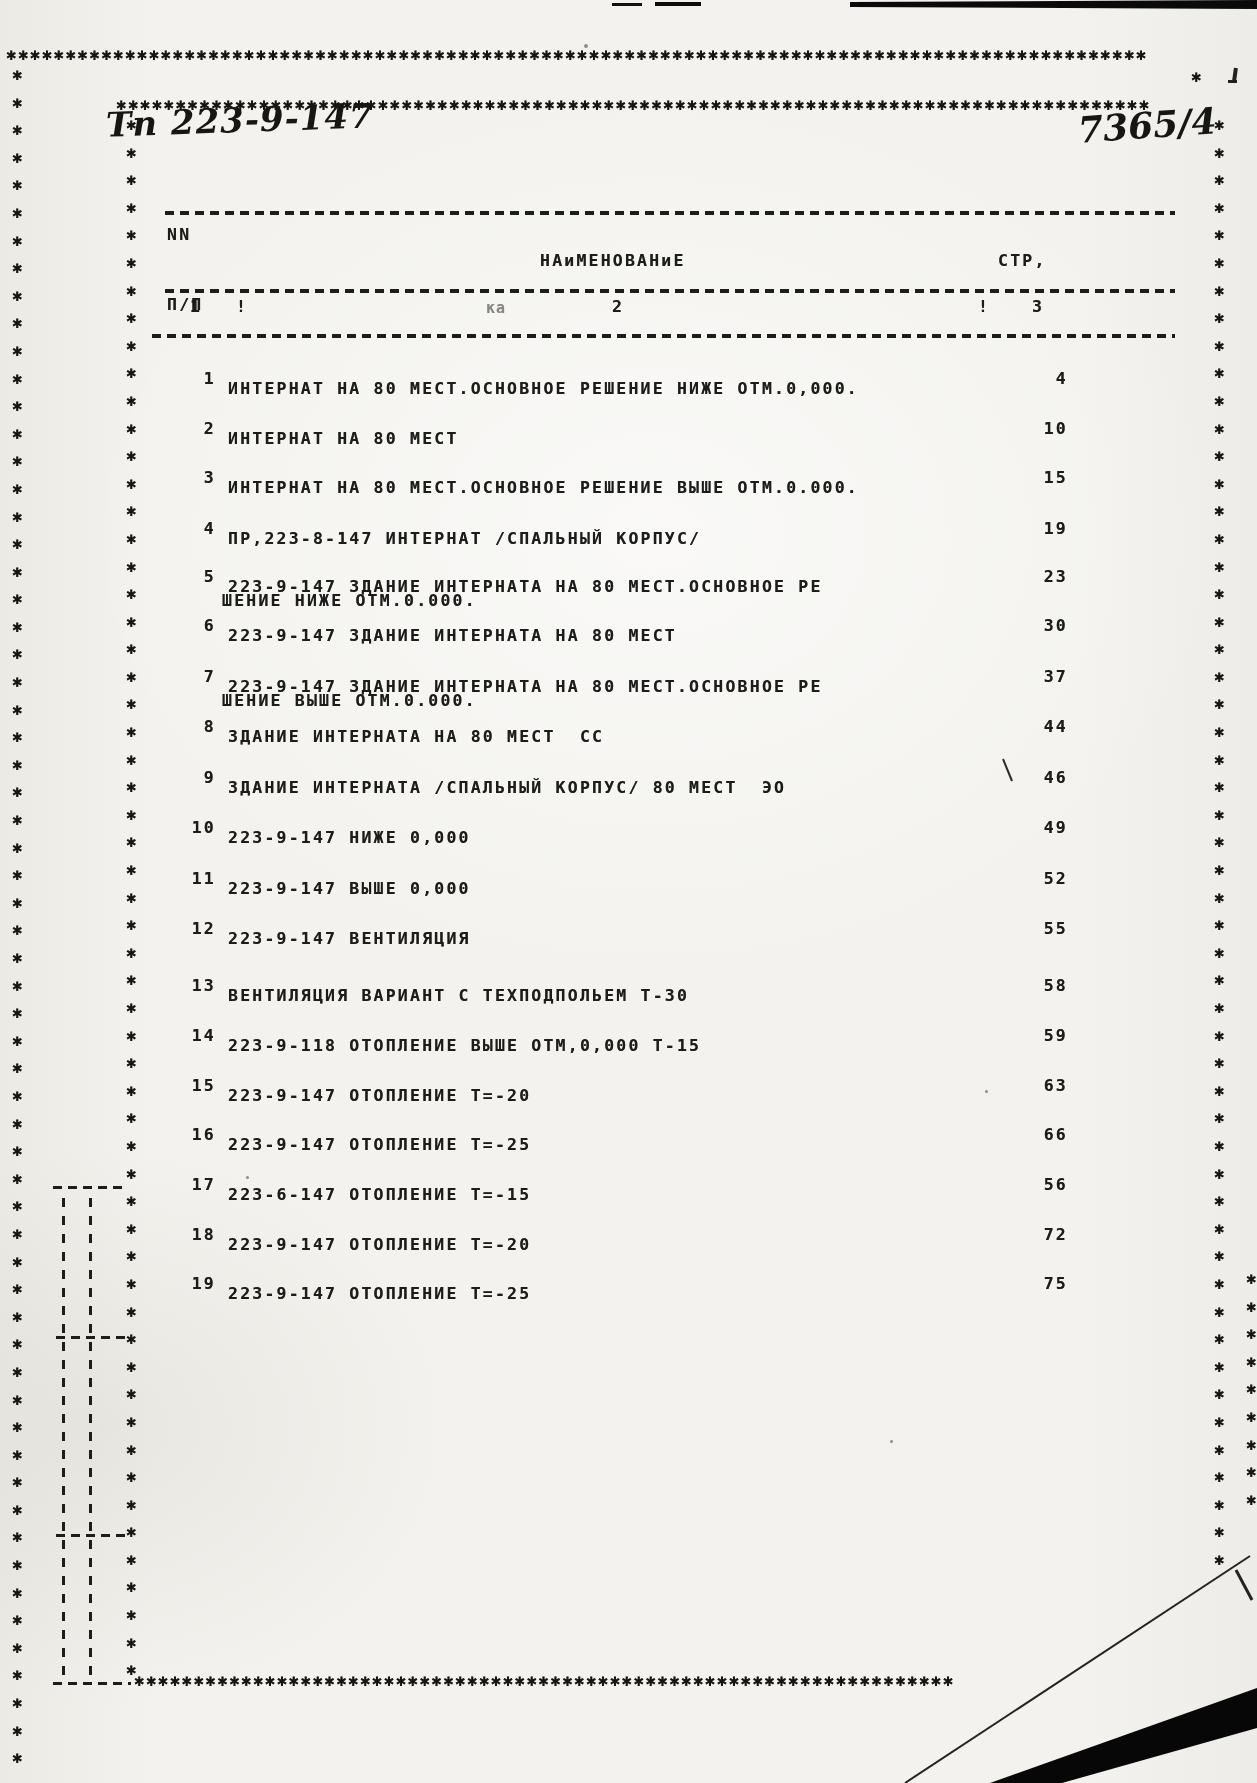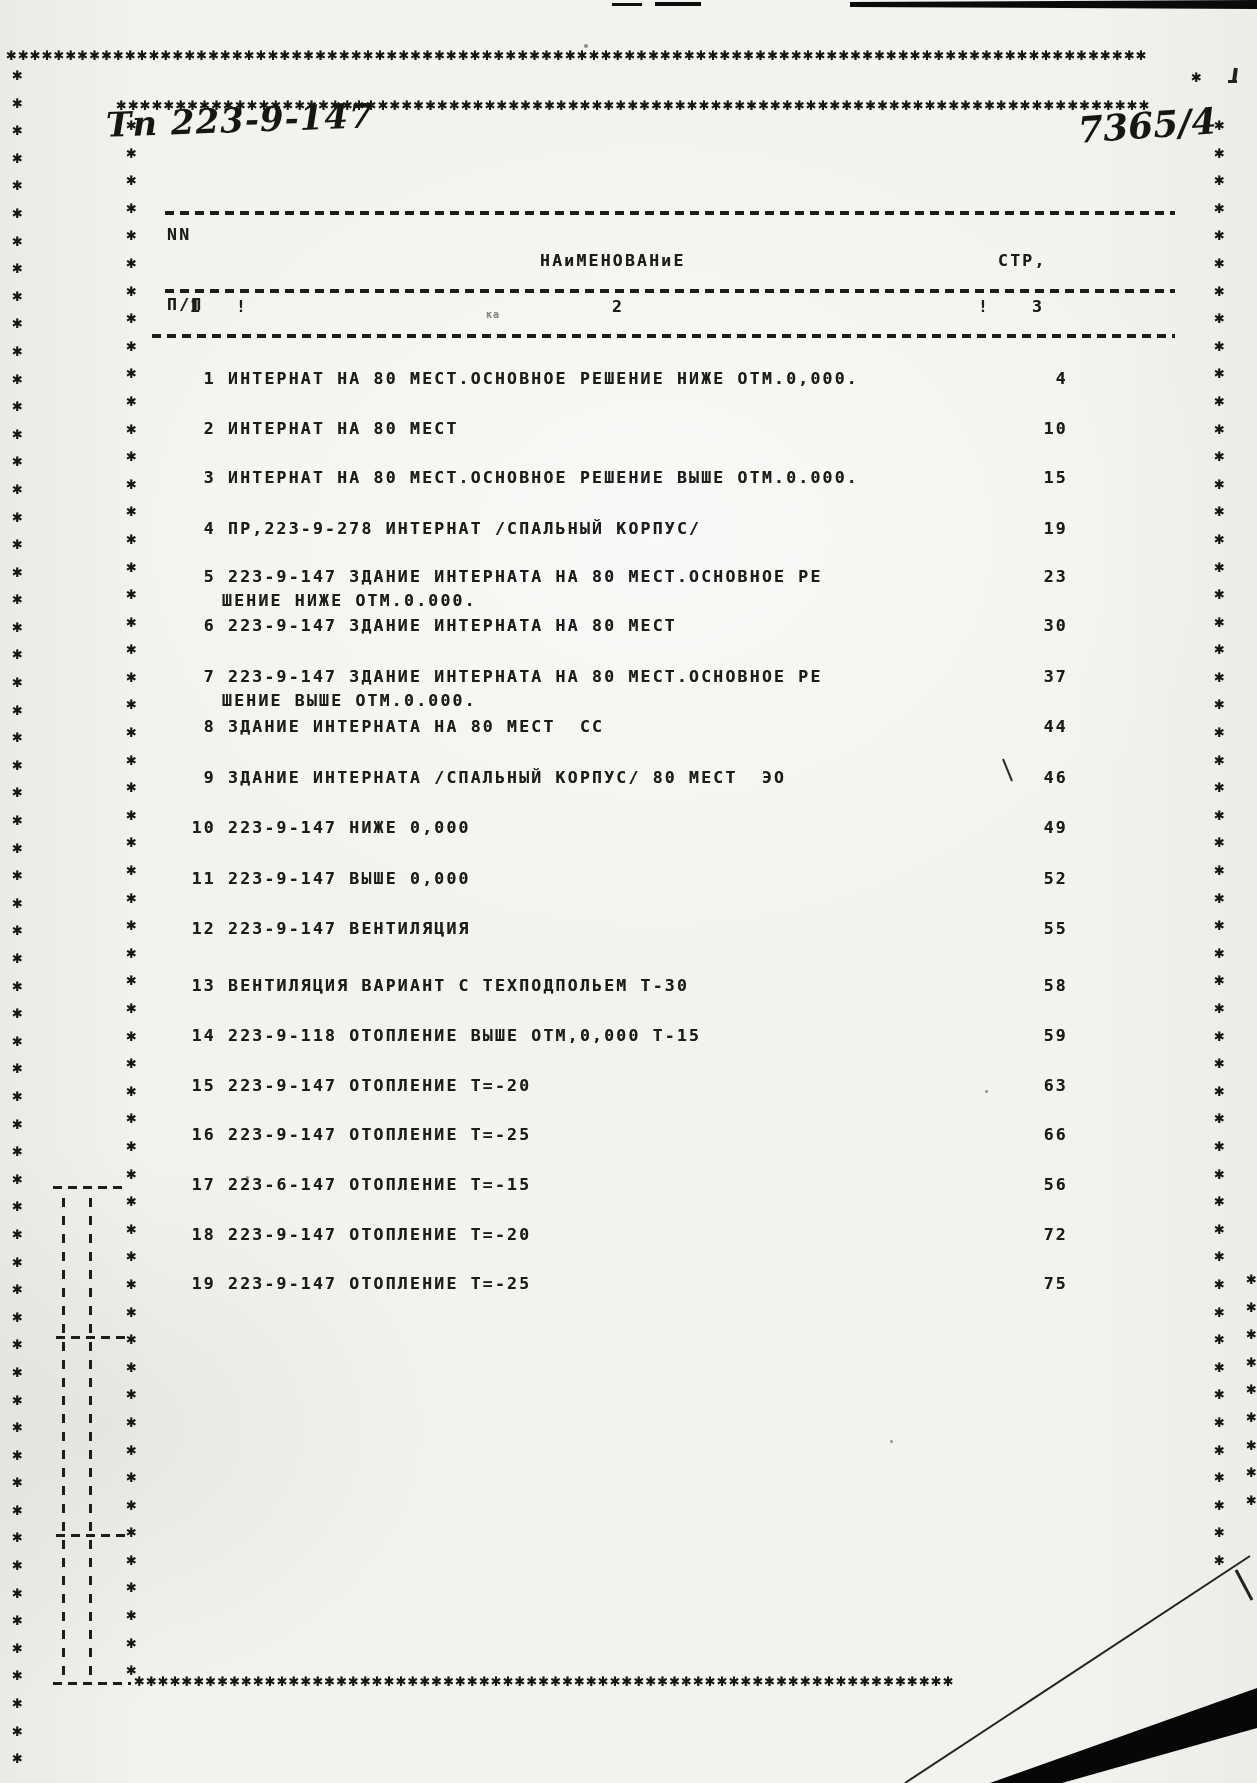--- a/index.html
+++ b/index.html
@@ -38,21 +38,21 @@
   }
   .hand{
     font-family:"DejaVu Serif","Liberation Serif",serif;
     font-style:italic;font-weight:700;color:#161614;white-space:pre;
   }
   .title{
     font-size:17px;letter-spacing:17px;
   }
   .speck{background:#3a3a38;border-radius:50%;opacity:.55;}
   .num-box{position:absolute;left:158px;width:58px;text-align:right;}
-  .text-box{position:absolute;left:228px;}
+  .text-box{position:absolute;left:228px;margin-top:10px;}
   .text2-box{position:absolute;left:222px;}
   .page-box{position:absolute;left:1006px;width:62px;text-align:right;}
 </style>
 </head>
 <body>
 
 <div id="page">
 
   <div class="abs" style="left:850px;top:0;width:407px;height:9px;background:#0a0a0a;clip-path:polygon(0 2px,100% 0,100% 100%,0 7px);"></div>
   <div class="abs" style="left:612px;top:3px;width:30px;height:3px;background:#111;"></div>
@@ -255,21 +255,21 @@
   <div class="abs dash-h thick" style="left:165px;top:289px;width:1010px;"></div>
   <div class="abs dash-h thick" style="left:152px;top:334px;width:1023px;"></div>
 
   <div class="abs tw" style="left:167px;top:224px;">NN</div>
   <div class="abs tw" style="left:167px;top:250px;margin-top:44px;">П/П</div>
   <div class="abs tw" style="left:540px;top:250px;">НАиМЕНОВАНиЕ</div>
   <div class="abs tw" style="left:998px;top:250px;">СТР,</div>
 
   <div class="abs tw" style="left:190px;top:296px;">1</div>
   <div class="abs tw" style="left:236px;top:296px;">!</div>
-  <div class="abs tw" style="left:486px;top:304px;font-size:10px;opacity:.5;letter-spacing:1px;">ка</div>
+  <div class="abs tw" style="left:486px;top:297px;font-size:15px;opacity:.5;letter-spacing:1px;">ка</div>
   <div class="abs tw" style="left:612px;top:296px;">2</div>
   <div class="abs tw" style="left:978px;top:296px;">!</div>
   <div class="abs tw" style="left:1032px;top:296px;">3</div>
 
   <div id="rows">
       <div class="abs" style="left: 0px; top: 368px; width: 1257px;">
         <span class="tw num-box">1</span>
         <span class="tw text-box">ИНТЕРНАТ НА 80 МЕСТ.ОСНОВНОЕ РЕШЕНИЕ НИЖЕ ОТМ.0,000.</span>
         <span class="tw page-box">4</span>
       </div>
@@ -278,21 +278,21 @@
         <span class="tw text-box">ИНТЕРНАТ НА 80 МЕСТ</span>
         <span class="tw page-box">10</span>
       </div>
       <div class="abs" style="left: 0px; top: 467px; width: 1257px;">
         <span class="tw num-box">3</span>
         <span class="tw text-box">ИНТЕРНАТ НА 80 МЕСТ.ОСНОВНОЕ РЕШЕНИЕ ВЫШЕ ОТМ.0.000.</span>
         <span class="tw page-box">15</span>
       </div>
       <div class="abs" style="left: 0px; top: 518px; width: 1257px;">
         <span class="tw num-box">4</span>
-        <span class="tw text-box">ПР,223-9-278 ИНТЕРНАТ /СПАЛЬНЫЙ КОРПУС/</span>
+        <span class="tw text-box">ПР,223-8-147 ИНТЕРНАТ /СПАЛЬНЫЙ КОРПУС/</span>
         <span class="tw page-box">19</span>
       </div>
       <div class="abs" style="left: 0px; top: 566px; width: 1257px;">
         <span class="tw num-box">5</span>
         <span class="tw text-box">223-9-147 ЗДАНИЕ ИНТЕРНАТА НА 80 МЕСТ.ОСНОВНОЕ РЕ</span>
         <span class="tw page-box">23</span>
         <span class="tw text2-box" style="top: 24px;">ШЕНИЕ НИЖЕ ОТМ.0.000.</span>
       </div>
       <div class="abs" style="left: 0px; top: 615px; width: 1257px;">
         <span class="tw num-box">6</span>

